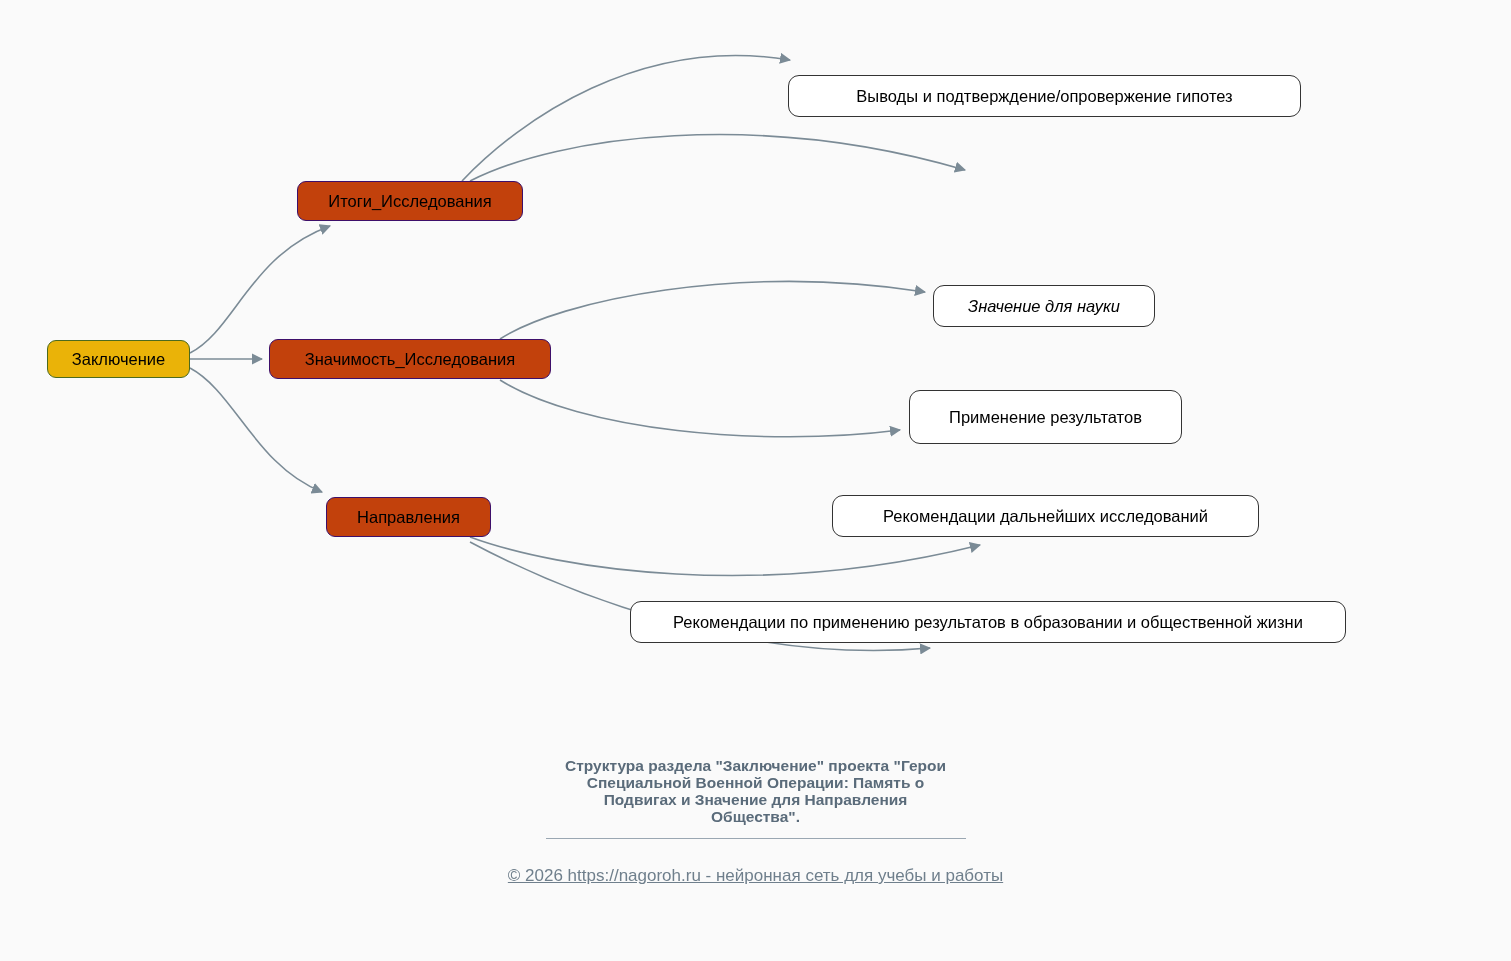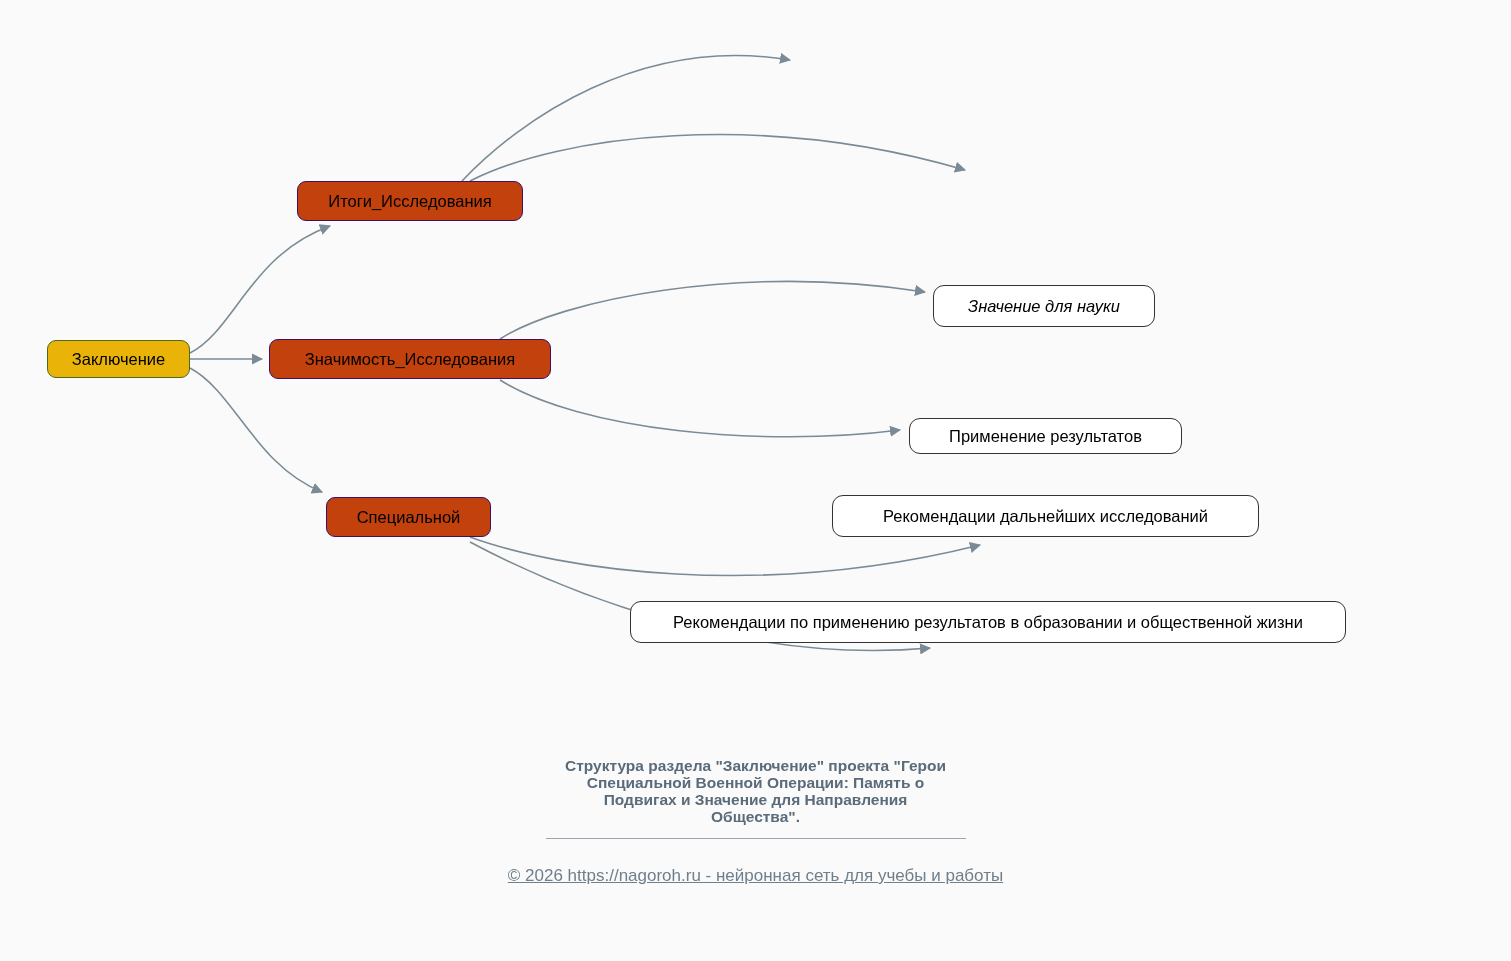--- a/index.html
+++ b/index.html
@@ -106,33 +106,36 @@
     <path class="edge" d="M 470 542 C 560 590, 740 665, 930 648" marker-end="url(#arrow)"></path>
   </svg>
 
   <div class="node root" style="left:47px; top:340px; width:143px; height:38px;">
     <span>Заключение</span>
   </div>
 
   <div class="node branch" style="left:297px; top:181px; width:226px; height:40px;">
     <span>Итоги_Исследования</span>
   </div>
+  <div class="node leaf" style="left:788px; top:75px; width:513px; height:42px;">
+    <span>Выводы и подтверждение/опровержение гипотез</span>
+  </div>
 
   <div class="node branch" style="left:269px; top:339px; width:282px; height:40px;">
     <span>Значимость_Исследования</span>
   </div>
   <div class="node leaf" style="left:933px; top:285px; width:222px; height:42px;font-style:italic;">
     <span>Значение для науки</span>
   </div>
-  <div class="node leaf" style="left:909px; top:390px; width:273px; height:36px;margin-top:28px;">
+  <div class="node leaf" style="left:909px; top:390px; width:273px; height:54px;">
     <span>Применение результатов</span>
   </div>
 
   <div class="node branch" style="left:326px; top:497px; width:165px; height:40px;">
-    <span>Специальной</span>
+    <span>Направления</span>
   </div>
   <div class="node leaf" style="left:832px; top:495px; width:427px; height:42px;">
     <span>Рекомендации дальнейших исследований</span>
   </div>
   <div class="node leaf" style="left:630px; top:601px; width:716px; height:42px;">
     <span>Рекомендации по применению результатов в образовании и общественной жизни</span>
   </div>
 
   <div class="caption" style="top:757px;">Структура раздела "Заключение" проекта "Герои</div>
   <div class="caption" style="top:774px;">Специальной Военной Операции: Память о</div>

